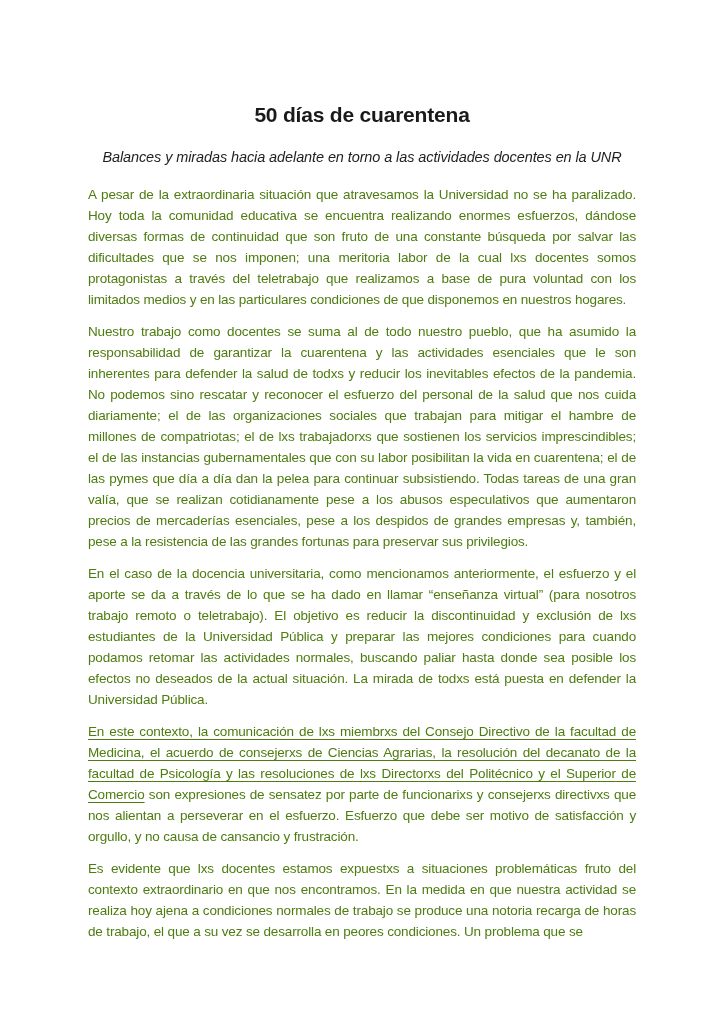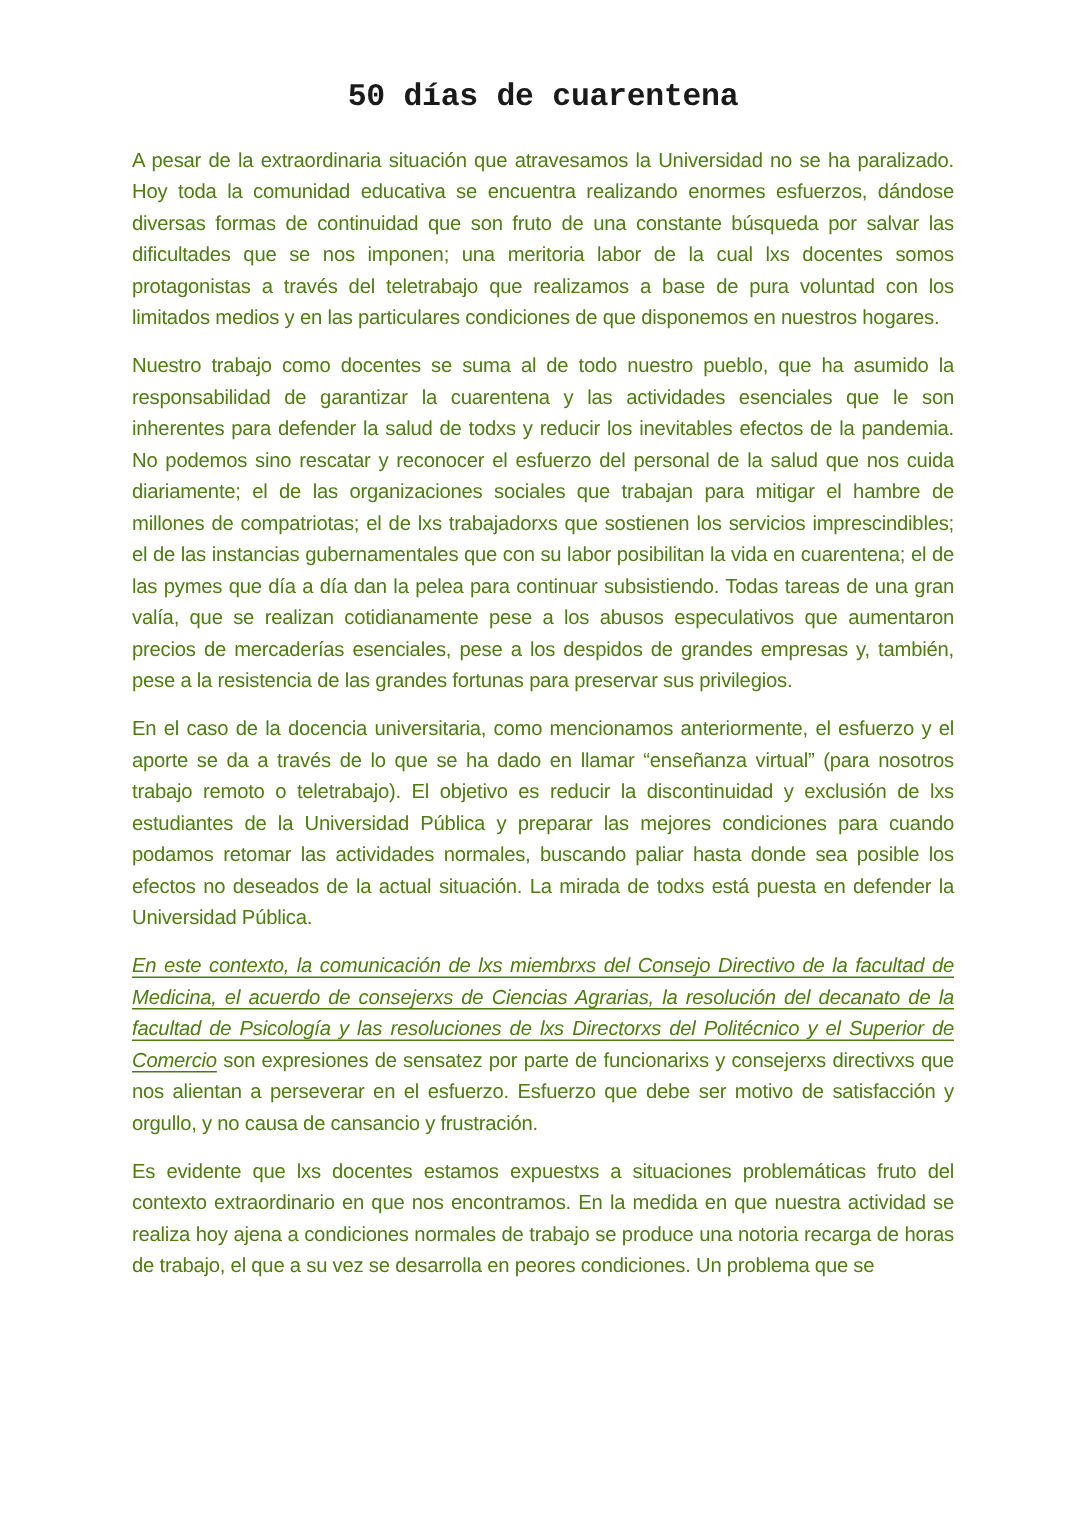--- a/index.html
+++ b/index.html
@@ -13,27 +13,26 @@
     height: 1024px;
     box-sizing: border-box;
     background: #ffffff;
     color: #1f1f1f;
     font-family: "Liberation Sans", "DejaVu Sans", sans-serif;
     padding: 0 88px;
     overflow: hidden;
   }
   .doc-title {
     margin: 0;
-    padding-top: 54px;
+    padding-top: 103px;
     font-size: 21px;
     font-weight: bold;
     text-align: center;
     letter-spacing: -0.2px;
     color: #1a1a1a;
-    font-family: Liberation Mono, monospace;
   }
   .doc-subtitle {
     margin: 22px 0 0 0;
     font-size: 14.5px;
     font-style: italic;
     text-align: center;
     letter-spacing: -0.1px;
     color: #1f1f1f;
   }
   .body-par {
@@ -43,29 +42,29 @@
     text-align: justify;
     letter-spacing: -0.15px;
     color: #4d7c0f;
   }
   .body-par.first {
     margin-top: 19px;
   }
   .underlined {
     text-decoration: underline;
     text-underline-offset: 3px;
-    font-style: italic;
   }
 </style>
 </head>
 <body>
 
 <div class="page">
   <h1 class="doc-title">50 días de cuarentena</h1>
 
+  <p class="doc-subtitle">Balances y miradas hacia adelante en torno a las actividades docentes en la UNR</p>
 
   <p class="body-par first">A pesar de la extraordinaria situación que atravesamos la Universidad no se ha paralizado. Hoy toda la comunidad educativa se encuentra realizando enormes esfuerzos, dándose diversas formas de continuidad que son fruto de una constante búsqueda por salvar las dificultades que se nos imponen; una meritoria labor de la cual lxs docentes somos protagonistas a través del teletrabajo que realizamos a base de pura voluntad con los limitados medios y en las particulares condiciones de que disponemos en nuestros hogares.</p>
 
   <p class="body-par">Nuestro trabajo como docentes se suma al de todo nuestro pueblo, que ha asumido la responsabilidad de garantizar la cuarentena y las actividades esenciales que le son inherentes para defender la salud de todxs y reducir los inevitables efectos de la pandemia. No podemos sino rescatar y reconocer el esfuerzo del personal de la salud que nos cuida diariamente; el de las organizaciones sociales que trabajan para mitigar el hambre de millones de compatriotas; el de lxs trabajadorxs que sostienen los servicios imprescindibles; el de las instancias gubernamentales que con su labor posibilitan la vida en cuarentena; el de las pymes que día a día dan la pelea para continuar subsistiendo. Todas tareas de una gran valía, que se realizan cotidianamente pese a los abusos especulativos que aumentaron precios de mercaderías esenciales, pese a los despidos de grandes empresas y, también, pese a la resistencia de las grandes fortunas para preservar sus privilegios.</p>
 
   <p class="body-par">En el caso de la docencia universitaria, como mencionamos anteriormente, el esfuerzo y el aporte se da a través de lo que se ha dado en llamar “enseñanza virtual” (para nosotros trabajo remoto o teletrabajo). El objetivo es reducir la discontinuidad y exclusión de lxs estudiantes de la Universidad Pública y preparar las mejores condiciones para cuando podamos retomar las actividades normales, buscando paliar hasta donde sea posible los efectos no deseados de la actual situación. La mirada de todxs está puesta en defender la Universidad Pública.</p>
 
   <p class="body-par"><span class="underlined">En este contexto, la comunicación de lxs miembrxs del Consejo Directivo de la facultad de Medicina, el acuerdo de consejerxs de Ciencias Agrarias, la resolución del decanato de la facultad de Psicología y las resoluciones de lxs Directorxs del Politécnico y el Superior de Comercio</span><span> son expresiones de sensatez por parte de funcionarixs y consejerxs directivxs que nos alientan a perseverar en el esfuerzo. Esfuerzo que debe ser motivo de satisfacción y orgullo, y no causa de cansancio y frustración.</span></p>
 
   <p class="body-par">Es evidente que lxs docentes estamos expuestxs a situaciones problemáticas fruto del contexto extraordinario en que nos encontramos. En la medida en que nuestra actividad se realiza hoy ajena a condiciones normales de trabajo se produce una notoria recarga de horas de trabajo, el que a su vez se desarrolla en peores condiciones. Un problema que se</p>

